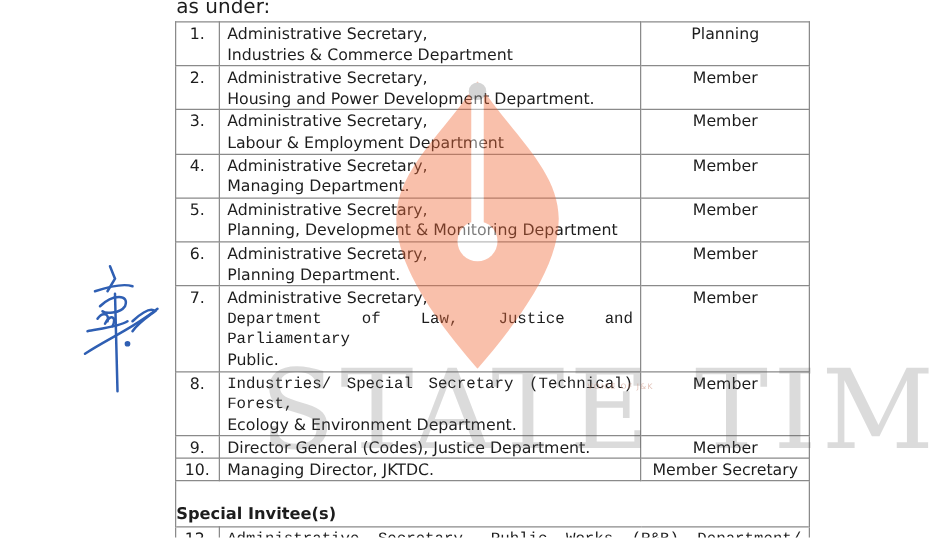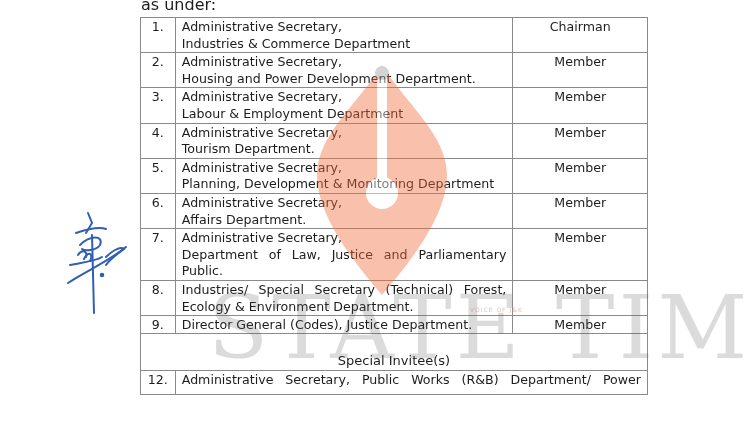--- a/index.html
+++ b/index.html
@@ -6,44 +6,44 @@
   body { width: 750px; height: 430px; overflow: hidden; position: relative;
          font-family: "DejaVu Sans", sans-serif; color: #1d1d1d; }
   .intro { position: absolute; left: 141px; top: -5px; font-size: 16px; line-height: 20px; }
   .tbl { position: absolute; left: 140px; top: 17px; width: 508px; border-collapse: collapse;
          font-size: 12.6px; line-height: 16.6px; }
   .tbl td { border: 1px solid #8a8a8a; vertical-align: top; padding: 0; }
   .c-num { width: 34px; text-align: center; padding-top: 1px !important; }
   .c-desc { width: 329px; padding: 1px 6px 0 6px !important; }
   .c-role { width: 135px; text-align: center; padding-top: 1px !important; }
   .desc-line { display: block; }
-  .justify { text-align: justify; text-align-last: justify; display: block; }
+  .justify { text-align: justify; text-align-last: justify; display: block; font-family: Liberation Mono, monospace; }
   .special td { border-bottom: none; }
-  .special-cell { height: 36px; text-align: center; font-weight: normal; vertical-align: bottom !important; font-size: 13px; }
+  .special-cell { height: 36px; text-align: left; font-weight: bold; vertical-align: bottom !important; font-size: 13px; }
   .row-short td { line-height: 15.5px; }
   .watermark-pen { position: absolute; left: 312px; top: 65px; width: 140px; height: 230px; pointer-events: none; opacity: 0.42; }
   .watermark-text { position: absolute; left: 208px; top: 283px; font-family: "DejaVu Serif", serif; font-size: 88px; letter-spacing: 4px;
                     color: rgba(90,90,90,0.22); pointer-events: none; line-height: 90px; white-space: nowrap; }
   .watermark-tag { position: absolute; left: 470px; top: 306px; font-size: 6px; color: rgba(200,140,120,0.55); letter-spacing: 1px; pointer-events: none; }
   .signature { position: absolute; left: 66px; top: 205px; width: 64px; height: 110px; }
 </style>
 </head>
 <body>
 
 <div class="intro">as under:</div>
 
 <table class="tbl">
   <tbody>
     <tr style="height:34px">
       <td class="c-num">1.</td>
       <td class="c-desc">
         <span class="desc-line">Administrative Secretary,</span>
         <span class="desc-line">Industries &amp; Commerce Department</span>
       </td>
-      <td class="c-role">Chairman</td>
+      <td class="c-role">Planning</td>
     </tr>
     <tr style="height:34px">
       <td class="c-num">2.</td>
       <td class="c-desc">
         <span class="desc-line">Administrative Secretary,</span>
         <span class="desc-line">Housing and Power Development Department.</span>
       </td>
       <td class="c-role">Member</td>
     </tr>
     <tr style="height:33px">
@@ -51,37 +51,37 @@
       <td class="c-desc">
         <span class="desc-line">Administrative Secretary,</span>
         <span class="desc-line">Labour &amp; Employment Department</span>
       </td>
       <td class="c-role">Member</td>
     </tr>
     <tr style="height:34px">
       <td class="c-num">4.</td>
       <td class="c-desc">
         <span class="desc-line">Administrative Secretary,</span>
-        <span class="desc-line">Tourism Department.</span>
+        <span class="desc-line">Managing Department.</span>
       </td>
       <td class="c-role">Member</td>
     </tr>
     <tr style="height:34px">
       <td class="c-num">5.</td>
       <td class="c-desc">
         <span class="desc-line">Administrative Secretary,</span>
         <span class="desc-line">Planning, Development &amp; Monitoring Department</span>
       </td>
       <td class="c-role">Member</td>
     </tr>
     <tr style="height:34px">
       <td class="c-num">6.</td>
       <td class="c-desc">
         <span class="desc-line">Administrative Secretary,</span>
-        <span class="desc-line">Affairs Department.</span>
+        <span class="desc-line">Planning Department.</span>
       </td>
       <td class="c-role">Member</td>
     </tr>
     <tr style="height:51px">
       <td class="c-num">7.</td>
       <td class="c-desc">
         <span class="desc-line">Administrative Secretary,</span>
         <span class="justify">Department of Law, Justice and Parliamentary</span>
         <span class="desc-line">Public.</span>
       </td>
@@ -94,20 +94,27 @@
         <span class="desc-line">Ecology &amp; Environment Department.</span>
       </td>
       <td class="c-role">Member</td>
     </tr>
     <tr class="row-short" style="height:17px">
       <td class="c-num">9.</td>
       <td class="c-desc">
         <span class="desc-line">Director General (Codes), Justice Department.</span>
       </td>
       <td class="c-role">Member</td>
+    </tr>
+    <tr class="row-short" style="height:18px">
+      <td class="c-num">10.</td>
+      <td class="c-desc">
+        <span class="desc-line">Managing Director, JKTDC.</span>
+      </td>
+      <td class="c-role">Member Secretary</td>
     </tr>
     <tr class="special">
       <td colspan="3" class="special-cell">Special Invitee(s)</td>
     </tr>
     <tr style="height:24px">
       <td class="c-num" style="border-top:1px solid #8a8a8a">12.</td>
       <td colspan="2" style="padding:1px 6px 0 6px;border-top:1px solid #8a8a8a">
         <span class="justify">Administrative Secretary, Public Works (R&amp;B) Department/ Power</span>
       </td>
     </tr>

